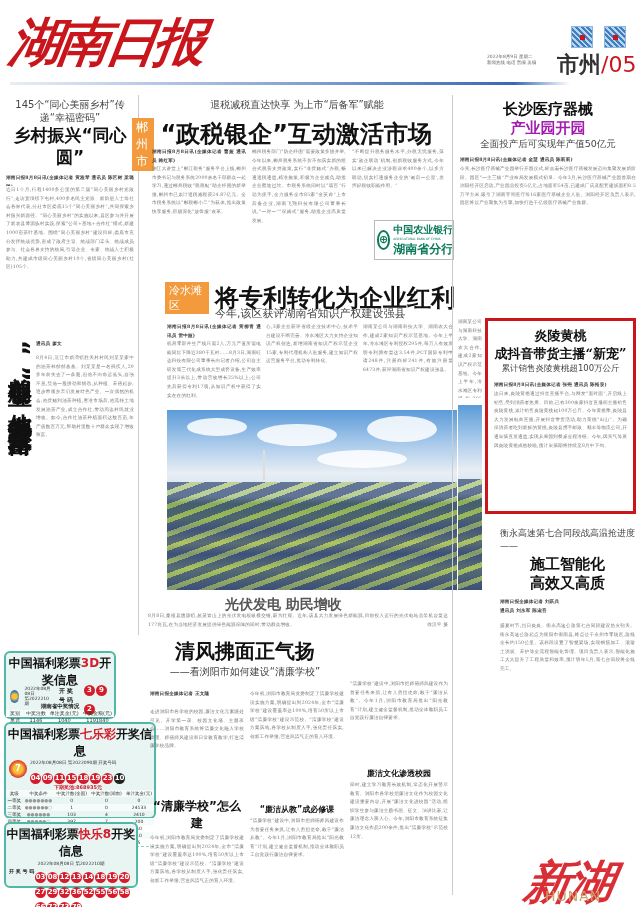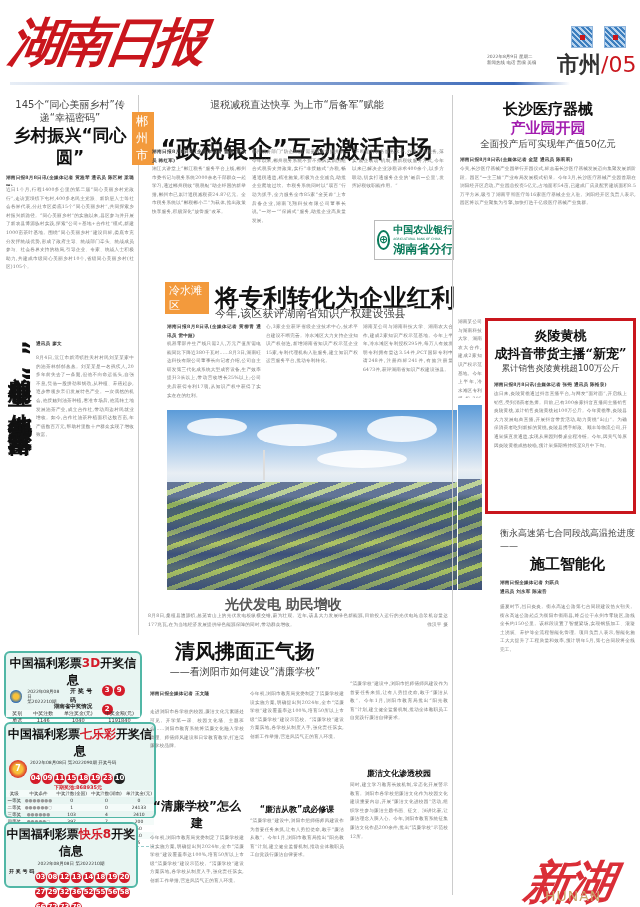--- a/index.html
+++ b/index.html
@@ -57,21 +57,21 @@
   <div class="body" style="margin-top:6px;height:12px;font-weight:bold;color:#444">湖南日报8月8日讯(全媒体记者 黄雅琴 通讯员 陈区树 梁璐璐)</div>
   <div class="body" style="height:134px">近日1个月,行程1400多公里的第二届“同心美丽乡村党政行”,走访宽坝镇下屯村,400多名民主党派、新阶层人士等社会各界代表,分赴市区娄底15个“同心美丽乡村”,共同探索乡村振兴新路径。“同心美丽乡村”的实施以来,县区参与并开展了新农县博源族村实践,探索“公司+基地+合作社”模式,新建1000亩茶叶基地。围绕“同心美丽乡村”建设目标,娄底市充分发挥统战优势,形成了政府主导、统战部门牵头、统战成员参与、社会各界支持的格局,引导企业、专家、统战人士积极助力,共建成市级同心美丽乡村10个,省级同心美丽乡村(社区)105个。</div>
 </div>
 
 <div class="abs vert" style="left:6px;top:340px;height:300px;color:#111">“单腿创业”,他带领全村走上致富路</div>
 <div class="abs" style="left:36px;top:340px;width:98px">
   <div class="body" style="font-weight:bold;color:#444;height:10px">通讯员 廖文</div>
   <div class="body" style="height:282px;margin-top:4px">8月4日,沅江市新湾镇胜天村村民刘某某家中的油茶林郁郁葱葱。刘某某是一名残疾人,20多年前失去了一条腿,但他不向命运低头,自强不息,凭借一股拼劲和韧劲,从种植、养殖起步,逐步带领乡亲们发展特色产业。一次偶然的机会,他接触到油茶种植,看准市场后,他流转土地发展油茶产业,成立合作社,带动周边村民就业增收。如今,合作社油茶种植面积达数百亩,年产值数百万元,帮助村里数十户群众实现了增收致富。</div>
 </div>
 
-<div class="abs lotto" style="left:4px;top:651px;width:138px;height:68px">
+<div class="abs lotto" style="left:4px;top:651px;width:112px;height:68px">
   <div class="lhead" style="margin-top:2px"><span>中国福利彩票</span><span class="r">3D</span><span>开奖信息</span></div>
   <div style="display:flex;align-items:center;padding:0 4px;height:14px">
     <div style="width:13px;height:13px;border-radius:50%;background:radial-gradient(circle,#f7c13a 30%,#2f6fb8 70%)"></div>
     <div style="font-size:4.5px;line-height:5px;margin-left:5px;font-family:'DejaVu Sans',sans-serif;color:#333">
       <div>2022年08月08日</div>
       <div>第2022210期</div>
     </div>
     <div style="font-size:6px;font-weight:bold;margin-left:8px;font-family:'DejaVu Sans',sans-serif">开 奖 号 码</div>
     <div style="margin-left:3px">
       <span class="ball">3</span><span class="ball">9</span><span class="ball">2</span>
@@ -195,21 +195,21 @@
       <span class="ball">66</span><span class="ball">72</span><span class="ball">73</span><span class="ball">79</span>
     </div>
   </div>
 
 </div>
 
 <div class="abs vrule" style="left:138px;top:95px;height:540px"></div>
 
 <div class="abs" style="left:132px;top:98px;width:300px">
   <div class="kicker" style="font-size:10px;text-align:center;margin-left:30px">退税减税直达快享 为上市“后备军”赋能</div>
-  <div style="display:flex;align-items:flex-end;margin-top:0">
+  <div style="display:flex;align-items:flex-start;margin-top:6px">
     <span class="tag">郴州市</span>
     <span class="hd" style="font-size:24px;margin-left:6px;white-space:nowrap">“政税银企”互动激活市场</span>
   </div>
 </div>
 <div class="abs" style="left:152px;top:148px;width:94px">
   <div class="body" style="font-weight:bold;color:#444;height:17px">湖南日报8月8日讯(全媒体记者 曹娅 通讯员 韩红军)</div>
   <div class="body" style="height:98px">湘江大讲堂上“郴江税务”服务平台上线,郴州市委书记与税务系统2000余名干部群众一起学习,通过郴州税收“税税银”助企纾困的新举措,郴州市已累计退税减税费24.87亿元。全市税务系统以“郴税郴小二”为载体,推出政策快享服务,积极深化“放管服”改革。</div>
 </div>
 <div class="abs body" style="left:252px;top:148px;width:94px;height:112px">郴州税务部门“防企纾困”需要政策多措并举,今年以来,郴州税务系统不折不扣落实新的组合式税费支持政策,实行“非接触式”办税,畅通退税通道,精准施策,积极为企业减负,助推企业爬坡过坎。市税务系统同时以“双百”行动为抓手,全力服务全市85家“金芙蓉”上市后备企业,湖南飞翔科技有限公司董事长说,“一对一”“保姆式”服务,助推企业高质量发展。</div>
 <div class="abs body" style="left:352px;top:148px;width:92px;height:52px">“不断提升税务服务水平,办税无忧服务,落实‘政企联动’机制,创新税收服务方式,今年以来已解决企业涉税诉求400余个,以多方联动,切实打通服务企业的‘最后一公里’,发挥好税收职能作用。”</div>
@@ -286,19 +286,20 @@
   <div class="body" style="height:112px">连日来,炎陵黄桃通过抖音直播平台,与网友“面对面”,开启线上销售,受到消费者热捧。目前,已有300余家抖音直播间主播销售炎陵黄桃,累计销售炎陵黄桃超100万公斤。今年黄桃季,炎陵县大力发展电商直播,开展抖音带货活动,助力黄桃“出山”。为确保消费者吃到新鲜的黄桃,炎陵县携手邮政、顺丰等物流公司,开通采摘直发通道,实现从果园到餐桌全程冷链。今年,因天气等原因炎陵黄桃成熟较晚,预计采摘期将持续至8月中下旬。</div>
 </div>
 <div class="abs body" style="left:458px;top:318px;width:24px;height:80px">湖南某公司与湖南科技大学、湖南农大合作,建成2家知识产权示范基地。今年上半年,冷水滩区专利授权295件,每万人有效发明专利拥有量达3.54件,PCT国际专利申请248件,注册商标241件,有效注册量6473件,获评湖南省知识产权建设强县。</div>
 <div class="abs photo" style="left:458px;top:405px;width:24px;height:185px">
     <div class="panels"></div>
   </div>
 
 <div class="abs" style="left:500px;top:527px;width:135px">
   <div class="kicker" style="font-size:9px;line-height:13px">衡永高速第七合同段战高温抢进度——</div>
   <div style="font-size:15px;font-weight:bold;text-align:center;color:#111;margin-top:2px">施工智能化</div>
+  <div style="font-size:15px;font-weight:bold;text-align:center;color:#111">高效又高质</div>
   <div class="body" style="font-weight:bold;color:#444;height:9px;margin-top:5px">湖南日报全媒体记者 刘跃兵</div>
   <div class="body" style="font-weight:bold;color:#444;height:9px">通讯员 刘永军 陈淑音</div>
   <div class="body" style="height:260px;margin-top:6px">盛夏时节,烈日炎炎。衡永高速公路第七合同段建设热火朝天。衡永高速公路起点为衡阳市衡南县,终点位于永州市零陵区,路线全长约150公里。该标段设置了智慧梁场,实现钢筋加工、混凝土浇筑、养护等全流程智能化管理。项目负责人表示,智能化施工大大提升了工程质量和效率,预计明年5月,第七合同段将全线完工。</div>
 </div>
 
 <div class="abs wm" style="left:520px;top:852px">新湖南</div>
 <div class="abs wm2" style="left:545px;top:888px">HUNAN DAILY</div>
 
 </body></html>

